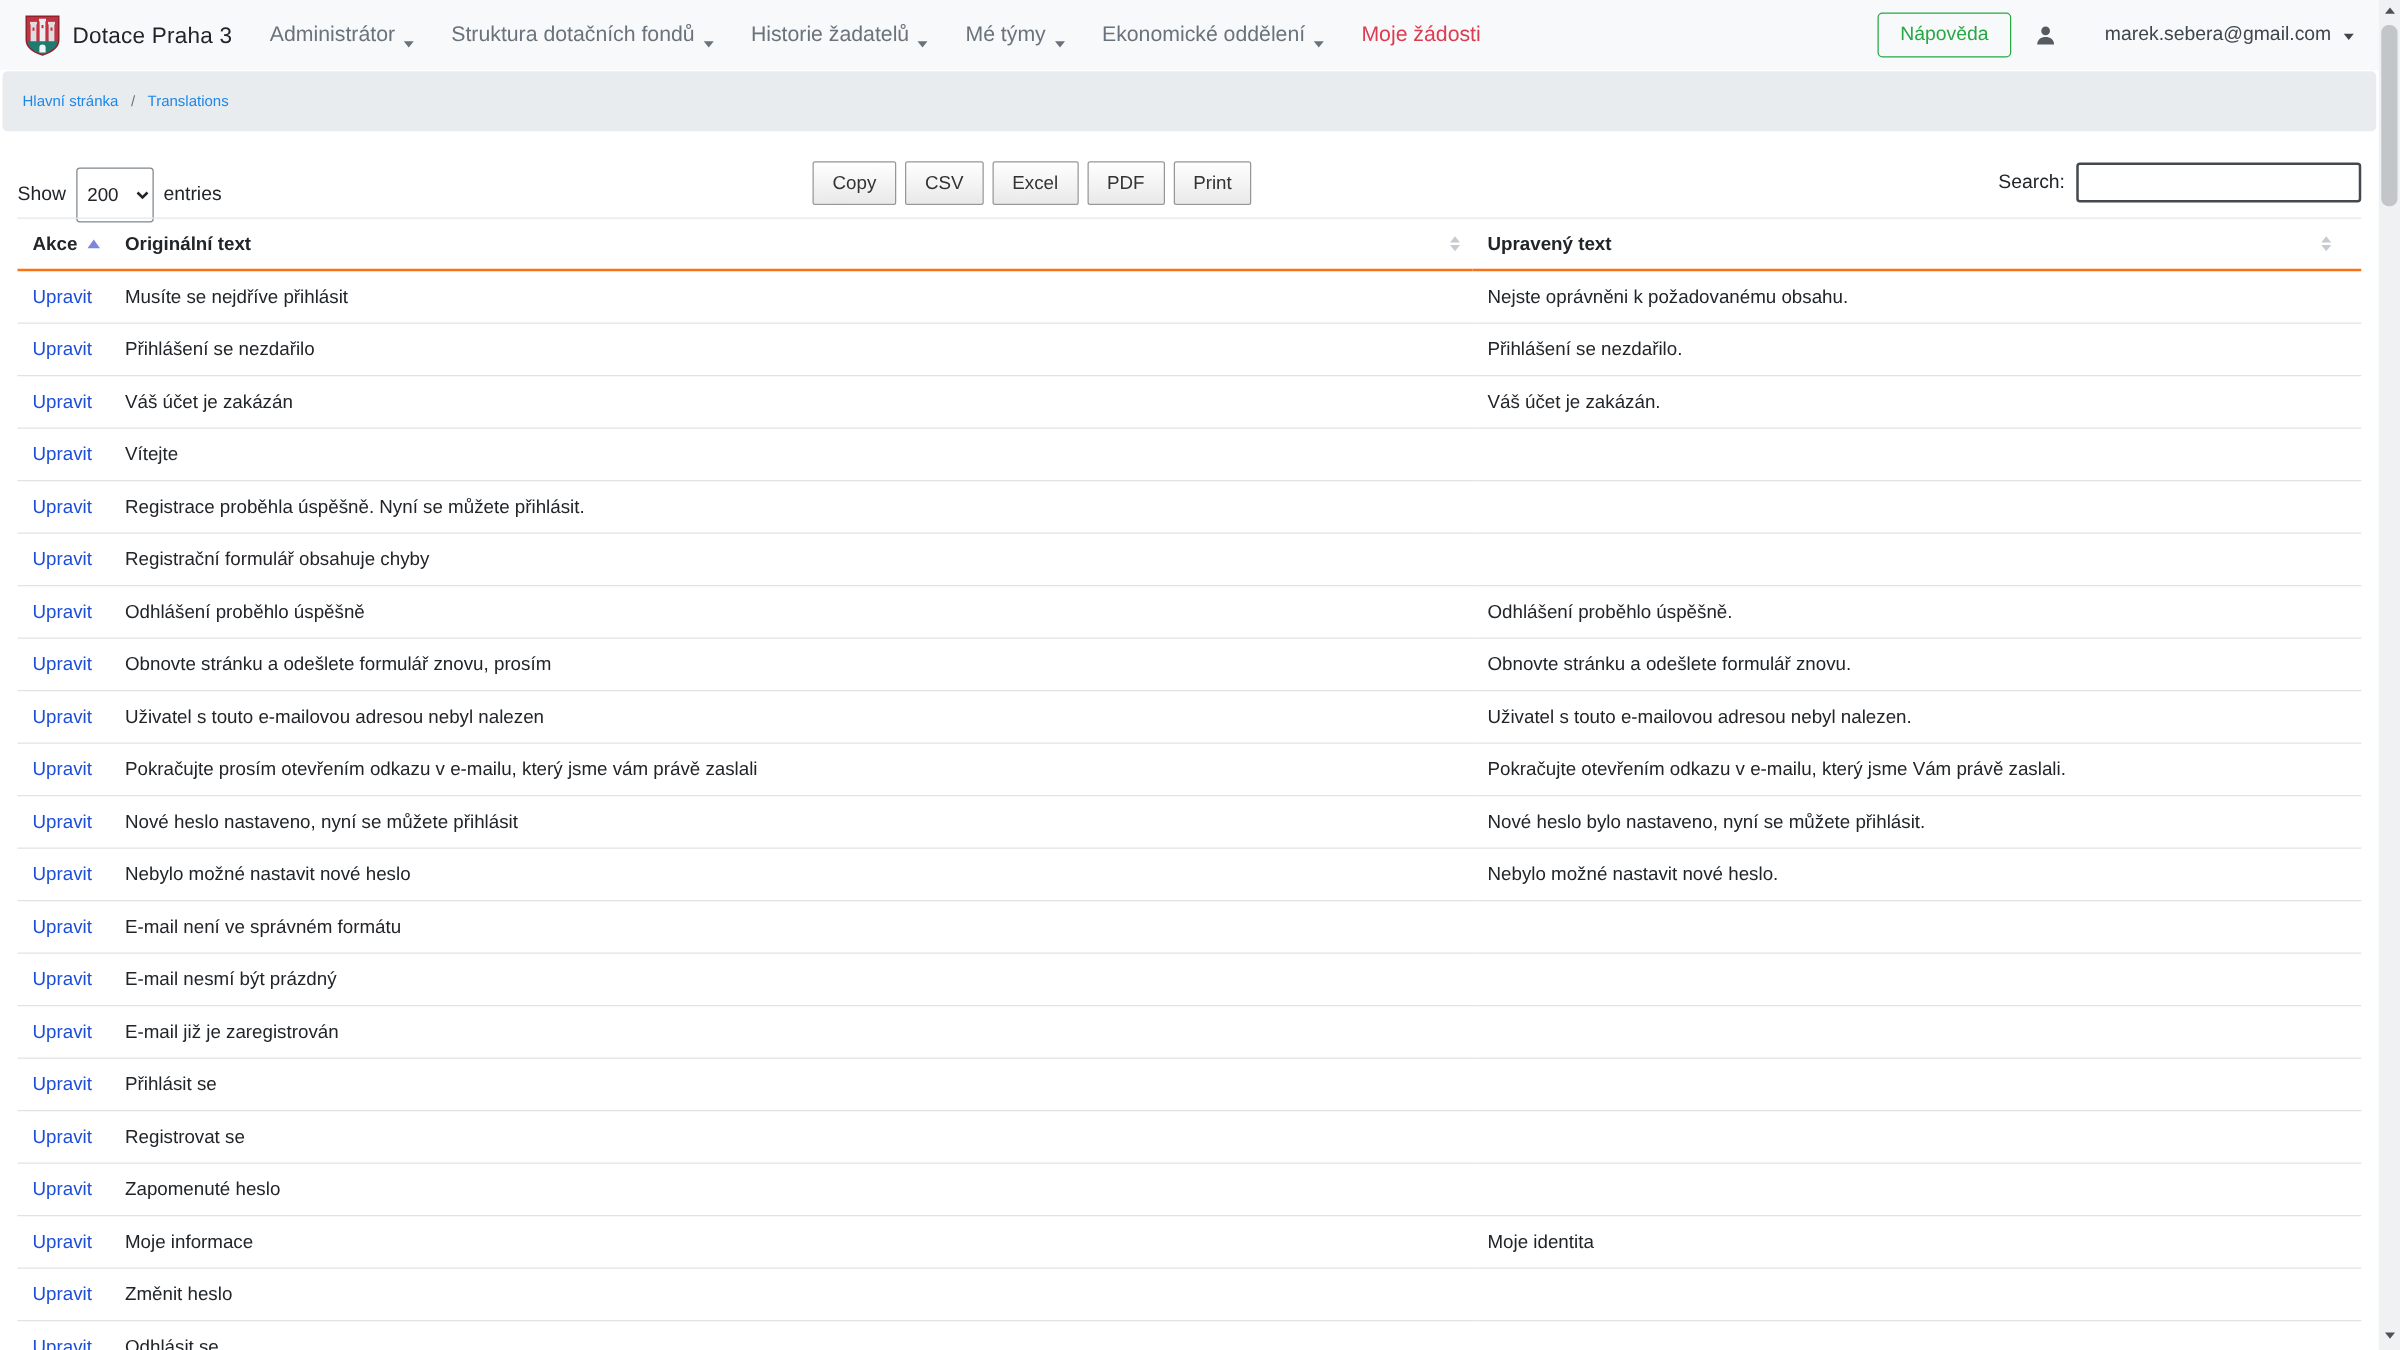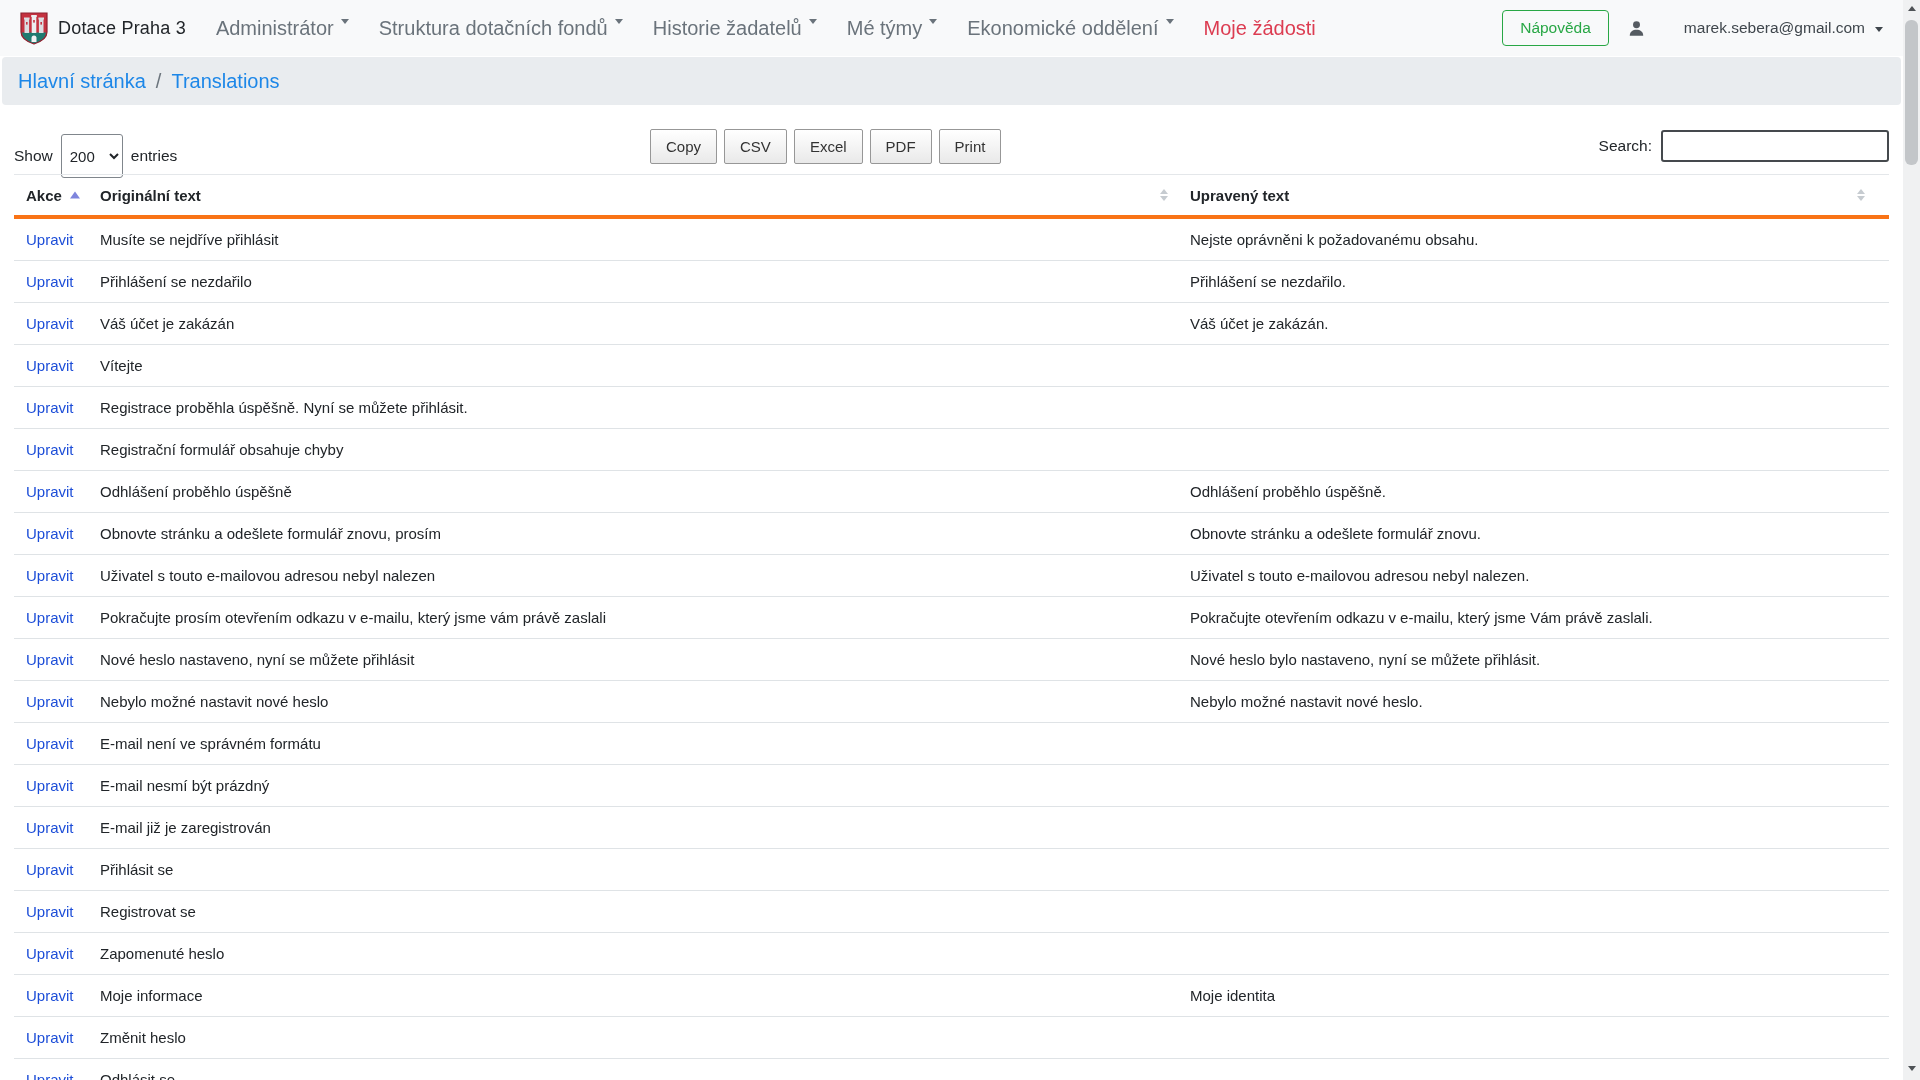--- a/index.html
+++ b/index.html
@@ -17,22 +17,22 @@
   .navbar {
     position: absolute; top: 0; left: 0; right: 17px; height: 56px;
     background: #f8f9fa;
     display: flex; align-items: center;
     padding: 0 20px;
   }
   .brand { display: flex; align-items: center; gap: 10px; cursor: pointer; }
   .brand-title { font-size: 18px; font-weight: 500; color: #212529; letter-spacing: .2px; }
   .nav-items { display: flex; align-items: center; gap: 30px; margin-left: 30px; }
   .nav-item {
-    display: flex; align-items: flex-start; gap: 7px;
-    font-size: 20px; color: #6a737b; cursor: pointer; white-space: nowrap;
+    display: flex; align-items: flex-end; gap: 7px;
+    font-size: 17px; color: #6a737b; cursor: pointer; white-space: nowrap;
   }
   .nav-item.danger { color: #dc3c51; }
   .caret-down {
     width: 0; height: 0; border-left: 4.5px solid transparent;
     border-right: 4.5px solid transparent; border-top: 5px solid #6a737b;
     display: inline-block; margin-top: 2px;
   }
   .navbar-right { margin-left: auto; display: flex; align-items: center; gap: 18px; }
   .help-btn {
     font-family: "Liberation Sans", sans-serif;
@@ -42,21 +42,21 @@
   }
   .user-menu { display: flex; align-items: center; gap: 6px; cursor: pointer; }
   .user-email { font-size: 15.5px; color: #3f464c; padding-left: 32px; }
   .user-menu .caret-down { border-top-color: #3f464c; margin-left: 4px; }
 
   
   .breadcrumb {
     position: absolute; top: 57px; left: 2px; right: 19px; height: 48px;
     background: #e9ecef; border-radius: 4px;
     display: flex; align-items: center; padding: 0 16px;
-    font-size: 20px;
+    font-size: 12px;
   }
   .crumb { color: #1d87e8; text-decoration: none; cursor: pointer; }
   .crumb-sep { color: #6c757d; margin: 0 10px; }
 
   
   .dt-length {
     position: absolute; left: 14px; top: 134px;
     display: flex; align-items: center; gap: 8px; font-size: 15.5px; color: #212529;
   }
   .dt-length select {
@@ -86,21 +86,21 @@
   
   .dt-table {
     position: absolute; left: 14px; top: 174px; width: 1875px;
     border-collapse: collapse; table-layout: fixed;
     font-size: 15px;
   }
   .dt-table thead th {
     text-align: left; font-weight: bold; color: #212529;
     padding: 12px 26px 11px 12px; position: relative;
     border-top: 1px solid #e4e7ea;
-    border-bottom: 4px solid #f97316;
+    border-bottom: 2px solid #f97316;
     cursor: pointer; white-space: nowrap;
   }
   .dt-table tbody td {
     padding: 12px 12px; border-bottom: 1px solid #dfe3e6;
     color: #212529; white-space: nowrap; overflow: hidden;
   }
   .edit-link { color: #1d4ed8; text-decoration: none; cursor: pointer; text-align: right; }
   .sort-wrap { position: absolute; top: 50%; transform: translateY(-50%); display: flex; flex-direction: column; gap: 2px; }
   th.c-akce .sort-wrap { right: 8px; }
   th.c-orig .sort-wrap { right: 10px; }

